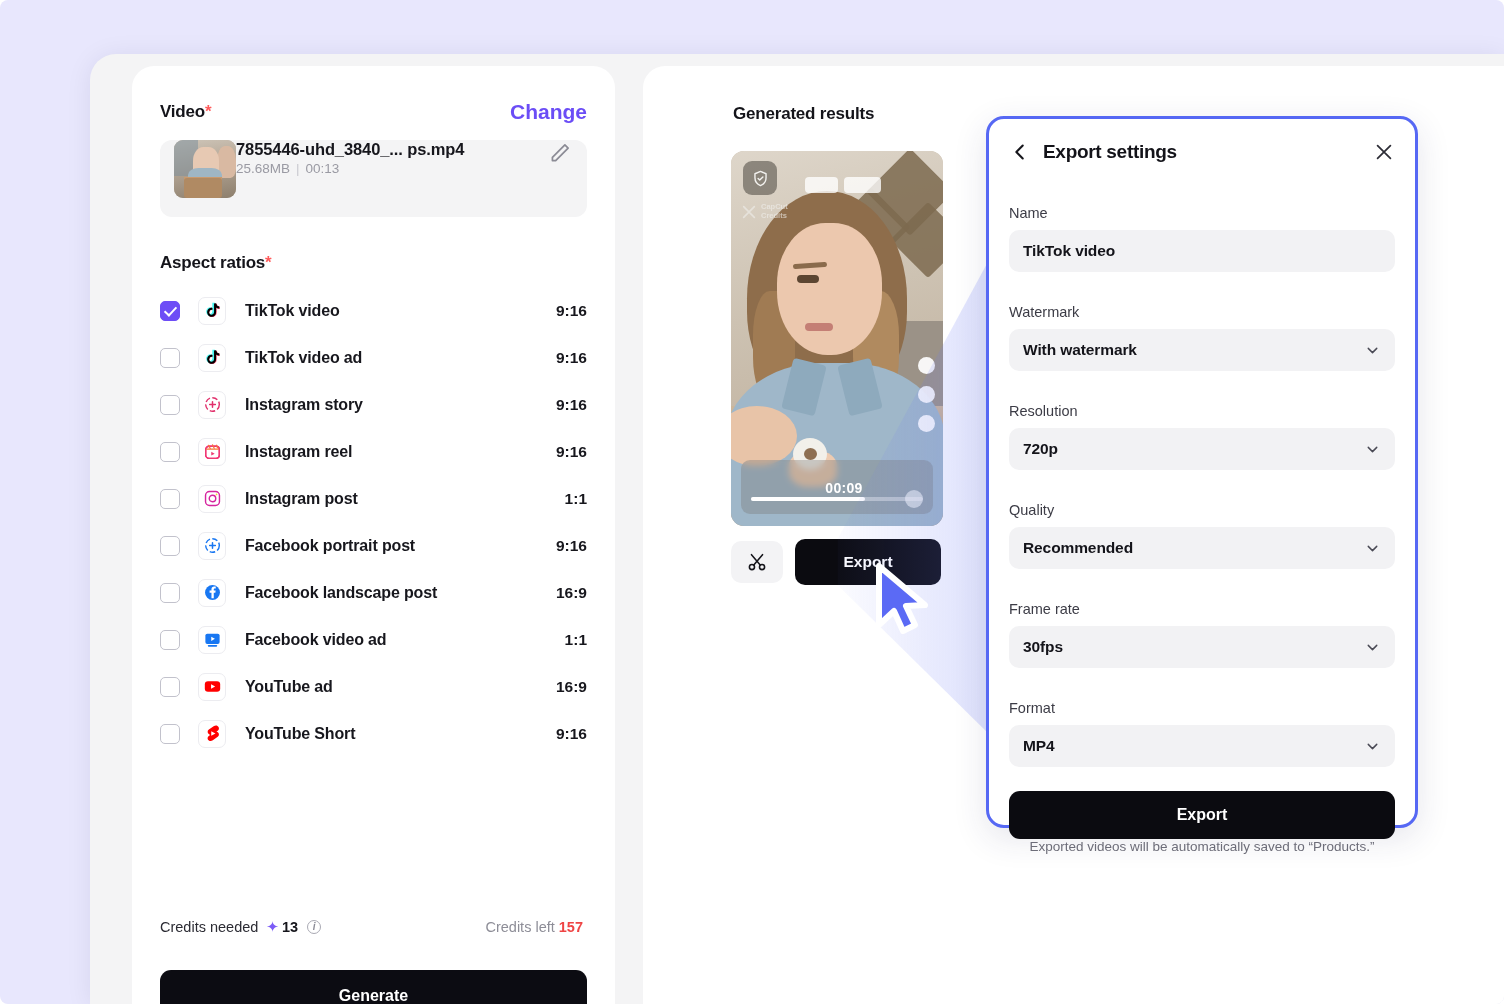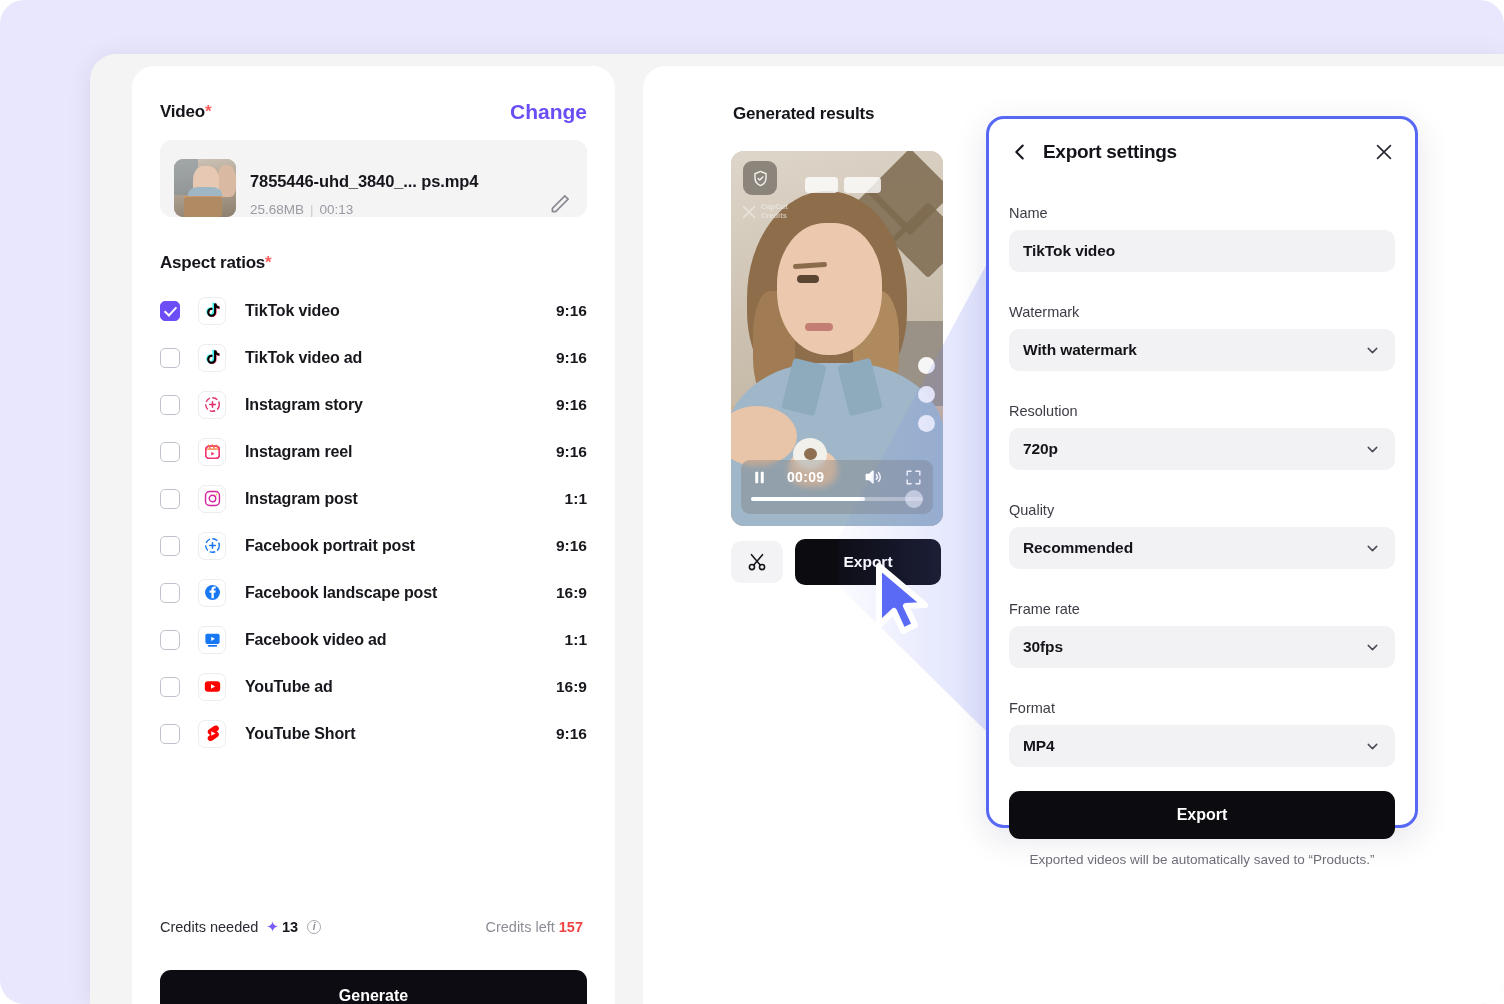--- a/index.html
+++ b/index.html
@@ -4,21 +4,21 @@
 <style>
   * { box-sizing: border-box; margin: 0; padding: 0; }
   html, body {
     width: 1504px; height: 1004px; overflow: hidden;
     font-family: "Liberation Sans", sans-serif;
     background: #ffffff;
   }
   #stage {
     position: relative; width: 1504px; height: 1004px;
     background: #e8e7fd;
-    border-radius: 24px;
+    border-radius: 8px;
     overflow: hidden;
   }
 
   
   #app-window {
     position: absolute; left: 90px; top: 54px;
     width: 1414px; height: 950px;
     background: #f4f4f5;
     border-radius: 26px 0 0 0;
     box-shadow: 0 2px 26px rgba(30,30,60,.08);
@@ -40,39 +40,39 @@
     font-size: 17px; font-weight: 700; color: #14141a; letter-spacing: -.2px;
   }
   .req { color: #ff5a5a; font-weight: 700; }
   .change-link {
     font-size: 21px; font-weight: 600; color: #6b4df6; cursor: pointer;
   }
 
   
   #video-card {
     margin-top: 16px; height: 77px; background: #f4f4f5; border-radius: 12px;
-    display: flex; align-items: flex-end; padding: 0 14px; gap: 14px; position: relative;
+    display: flex; align-items: flex-start; padding: 0 14px; position: relative;
   }
   #video-thumb {
     width: 62px; height: 58px; border-radius: 9px; overflow: hidden; flex: 0 0 auto;
     background: #b9b0a4; position: relative;
   }
   #video-thumb .sky { position:absolute; inset:0; background:linear-gradient(170deg,#cfc6b9 0%,#b3a595 45%,#8d7f6d 100%); }
   #video-thumb .wall { position:absolute; left:0; top:0; width:38%; height:62%; background:#7e8f9c; opacity:.55; }
   #video-thumb .person { position:absolute; left:30%; top:12%; width:42%; height:60%; background:#e7c9b3; border-radius:40% 40% 35% 35%; }
   #video-thumb .shirt { position:absolute; left:22%; top:48%; width:56%; height:40%; background:#9fb6c4; border-radius:30% 30% 0 0; }
   #video-thumb .person2 { position:absolute; left:70%; top:10%; width:30%; height:55%; background:#d9b9a2; border-radius:45% 45% 30% 30%; }
   #video-thumb .box { position:absolute; left:16%; bottom:0; width:62%; height:34%; background:#b08a63; border-radius:3px; }
   #video-thumb .boxlid { position:absolute; left:16%; bottom:28%; width:62%; height:8%; background:#c99a6e; }
   .vc-text { flex: 1 1 auto; min-width: 0; }
   .vc-name {
     font-size: 16.5px; font-weight: 700; color: #16161c; white-space: nowrap;
     overflow: hidden; letter-spacing: -.1px;
   }
-  .vc-meta { margin-top: 11px; font-size: 13.5px; color: #9a9aa3; }
+  .vc-meta { margin-top: 2px; font-size: 13.5px; color: #9a9aa3; }
   .vc-meta .sep { margin: 0 6px; color: #c9c9d0; }
   #edit-pencil { width: 26px; height: 26px; flex: 0 0 auto; color: #8b8b95; cursor: pointer; }
 
   
   #aspect-title { margin-top: 36px; }
   #ratio-list { margin-top: 14px; }
   .ratio-row {
     display: flex; align-items: center; height: 47px; cursor: pointer;
   }
   .cbx {
@@ -177,21 +177,21 @@
     position: absolute; right: 8px; width: 17px; height: 17px; border-radius: 50%;
     background: rgba(255,255,255,.92);
   }
   .sd1 { top: 206px; } .sd2 { top: 235px; } .sd3 { top: 264px; }
 
   #controls {
     position: absolute; left: 10px; right: 10px; bottom: 12px; height: 54px;
     border-radius: 9px; background: rgba(120,118,114,.34);
     backdrop-filter: blur(3px);
   }
-  #ctrl-row { display: flex; align-items: center; height: 34px; padding: 0 10px; gap: 5px; }
+  #ctrl-row { display: flex; align-items: center; height: 34px; padding: 8px 10px; gap: 12px; flex-direction: column; }
   #ctrl-time { color: #fff; font-size: 14px; font-weight: 600; margin-left: 14px; letter-spacing: .3px; }
   #ctrl-spacer { flex: 1 1 auto; }
   #progress-wrap { position: absolute; left: 10px; right: 10px; bottom: 13px; height: 4px; }
   #progress-track { position: absolute; inset: 0; background: rgba(255,255,255,.38); border-radius: 3px; }
   #progress-fill { position: absolute; left: 0; top: 0; bottom: 0; width: 66%; background: #fff; border-radius: 3px; }
   #progress-knob { position: absolute; right: 0; top: -7px; width: 18px; height: 18px; border-radius: 50%; background: rgba(255,255,255,.55); }
 
   
   #cut-btn {
     position: absolute; left: 88px; top: 475px; width: 52px; height: 42px;
@@ -234,21 +234,21 @@
   .field-box.input-only { cursor: text; }
   .field-value { font-size: 15.5px; font-weight: 700; color: #14141a; letter-spacing: -.1px; }
   .chev { margin-left: auto; width: 17px; height: 17px; color: #4a4a55; }
 
   #ep-export-btn {
     margin-top: 24px; width: 100%; height: 48px; background: #0b0b10; color: #fff;
     border: none; border-radius: 11px; font-size: 16px; font-weight: 700;
     font-family: inherit; cursor: pointer;
   }
   #ep-note {
-    margin-top: 13px; text-align: center; font-size: 13.5px; color: #6d6d79;
+    text-align: center; font-size: 13.5px; color: #6d6d79;
   }
 </style>
 </head>
 <body>
 
 <div id="stage">
 
   <div id="app-window">
 
     <div id="left-panel">

